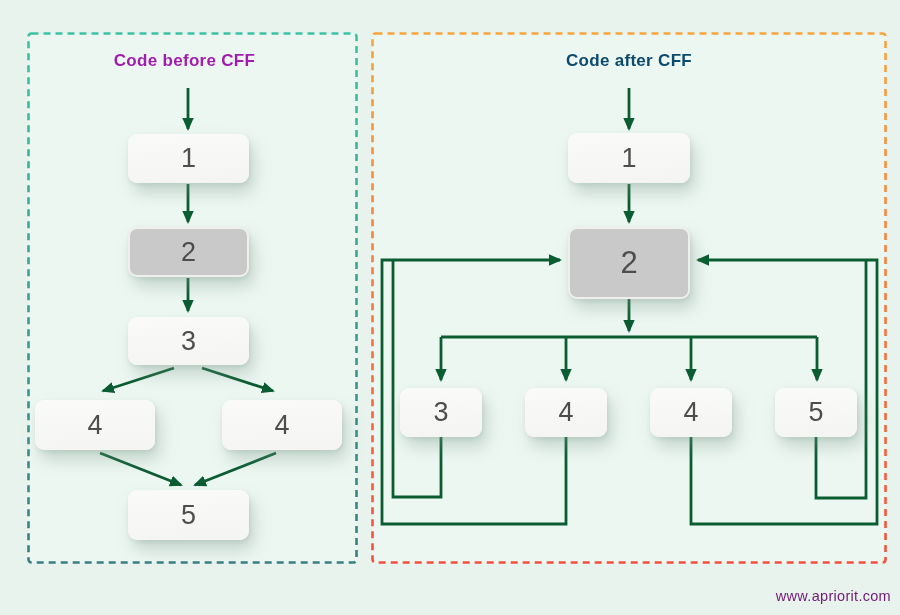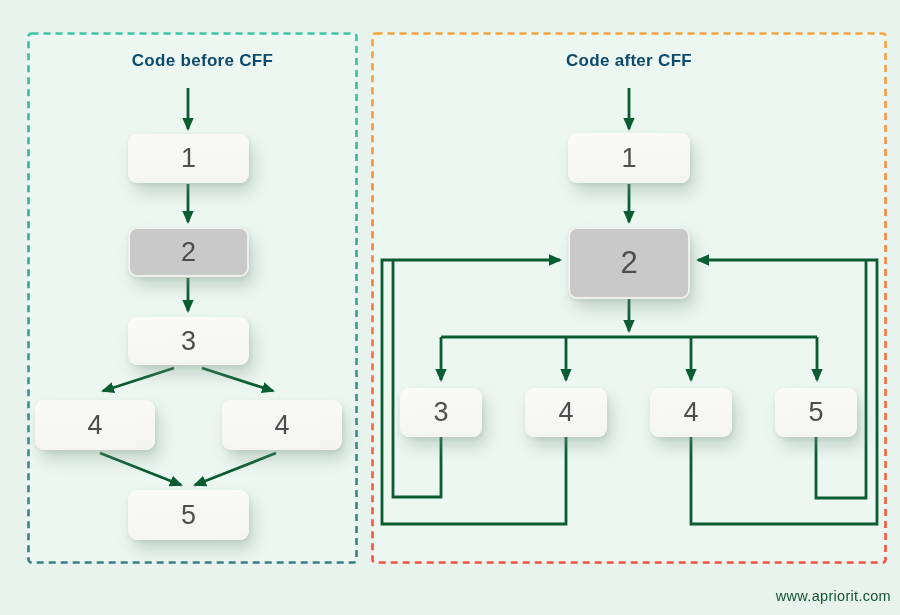--- a/index.html
+++ b/index.html
@@ -22,21 +22,21 @@
   .panel-title {
     position: absolute;
     top: 50px;
     height: 22px;
     line-height: 22px;
     text-align: center;
     font-size: 17px;
     font-weight: 700;
     letter-spacing: 0.3px;
   }
-  .title-before { left: 38px; width: 329px; color: #0c4a6e; }
+  .title-before { left: 20px; width: 329px; color: #a21caf; }
   .title-after  { left: 372px; width: 514px; color: #0c4a6e; }
   .node {
     position: absolute;
     box-sizing: border-box;
     display: flex;
     align-items: center;
     justify-content: center;
     background: linear-gradient(176deg, #fafbf9 0%, #f4f5f3 100%);
     border-radius: 9px;
     color: #4d4d4d;
@@ -48,21 +48,21 @@
   .node.gray {
     background: #c9c9c9;
     border: 2px solid #efefed;
   }
   .node.lg { font-size: 31px; }
   .watermark {
     position: absolute;
     right: 9px;
     bottom: 11px;
     font-size: 14.5px;
-    color: #14532d;
+    color: #701a75;
     letter-spacing: 0.3px;
   }
 </style>
 </head>
 <body>
 
 <div class="stage">
 
   <svg class="layer" width="900" height="615" viewBox="0 0 900 615">
     <defs>

